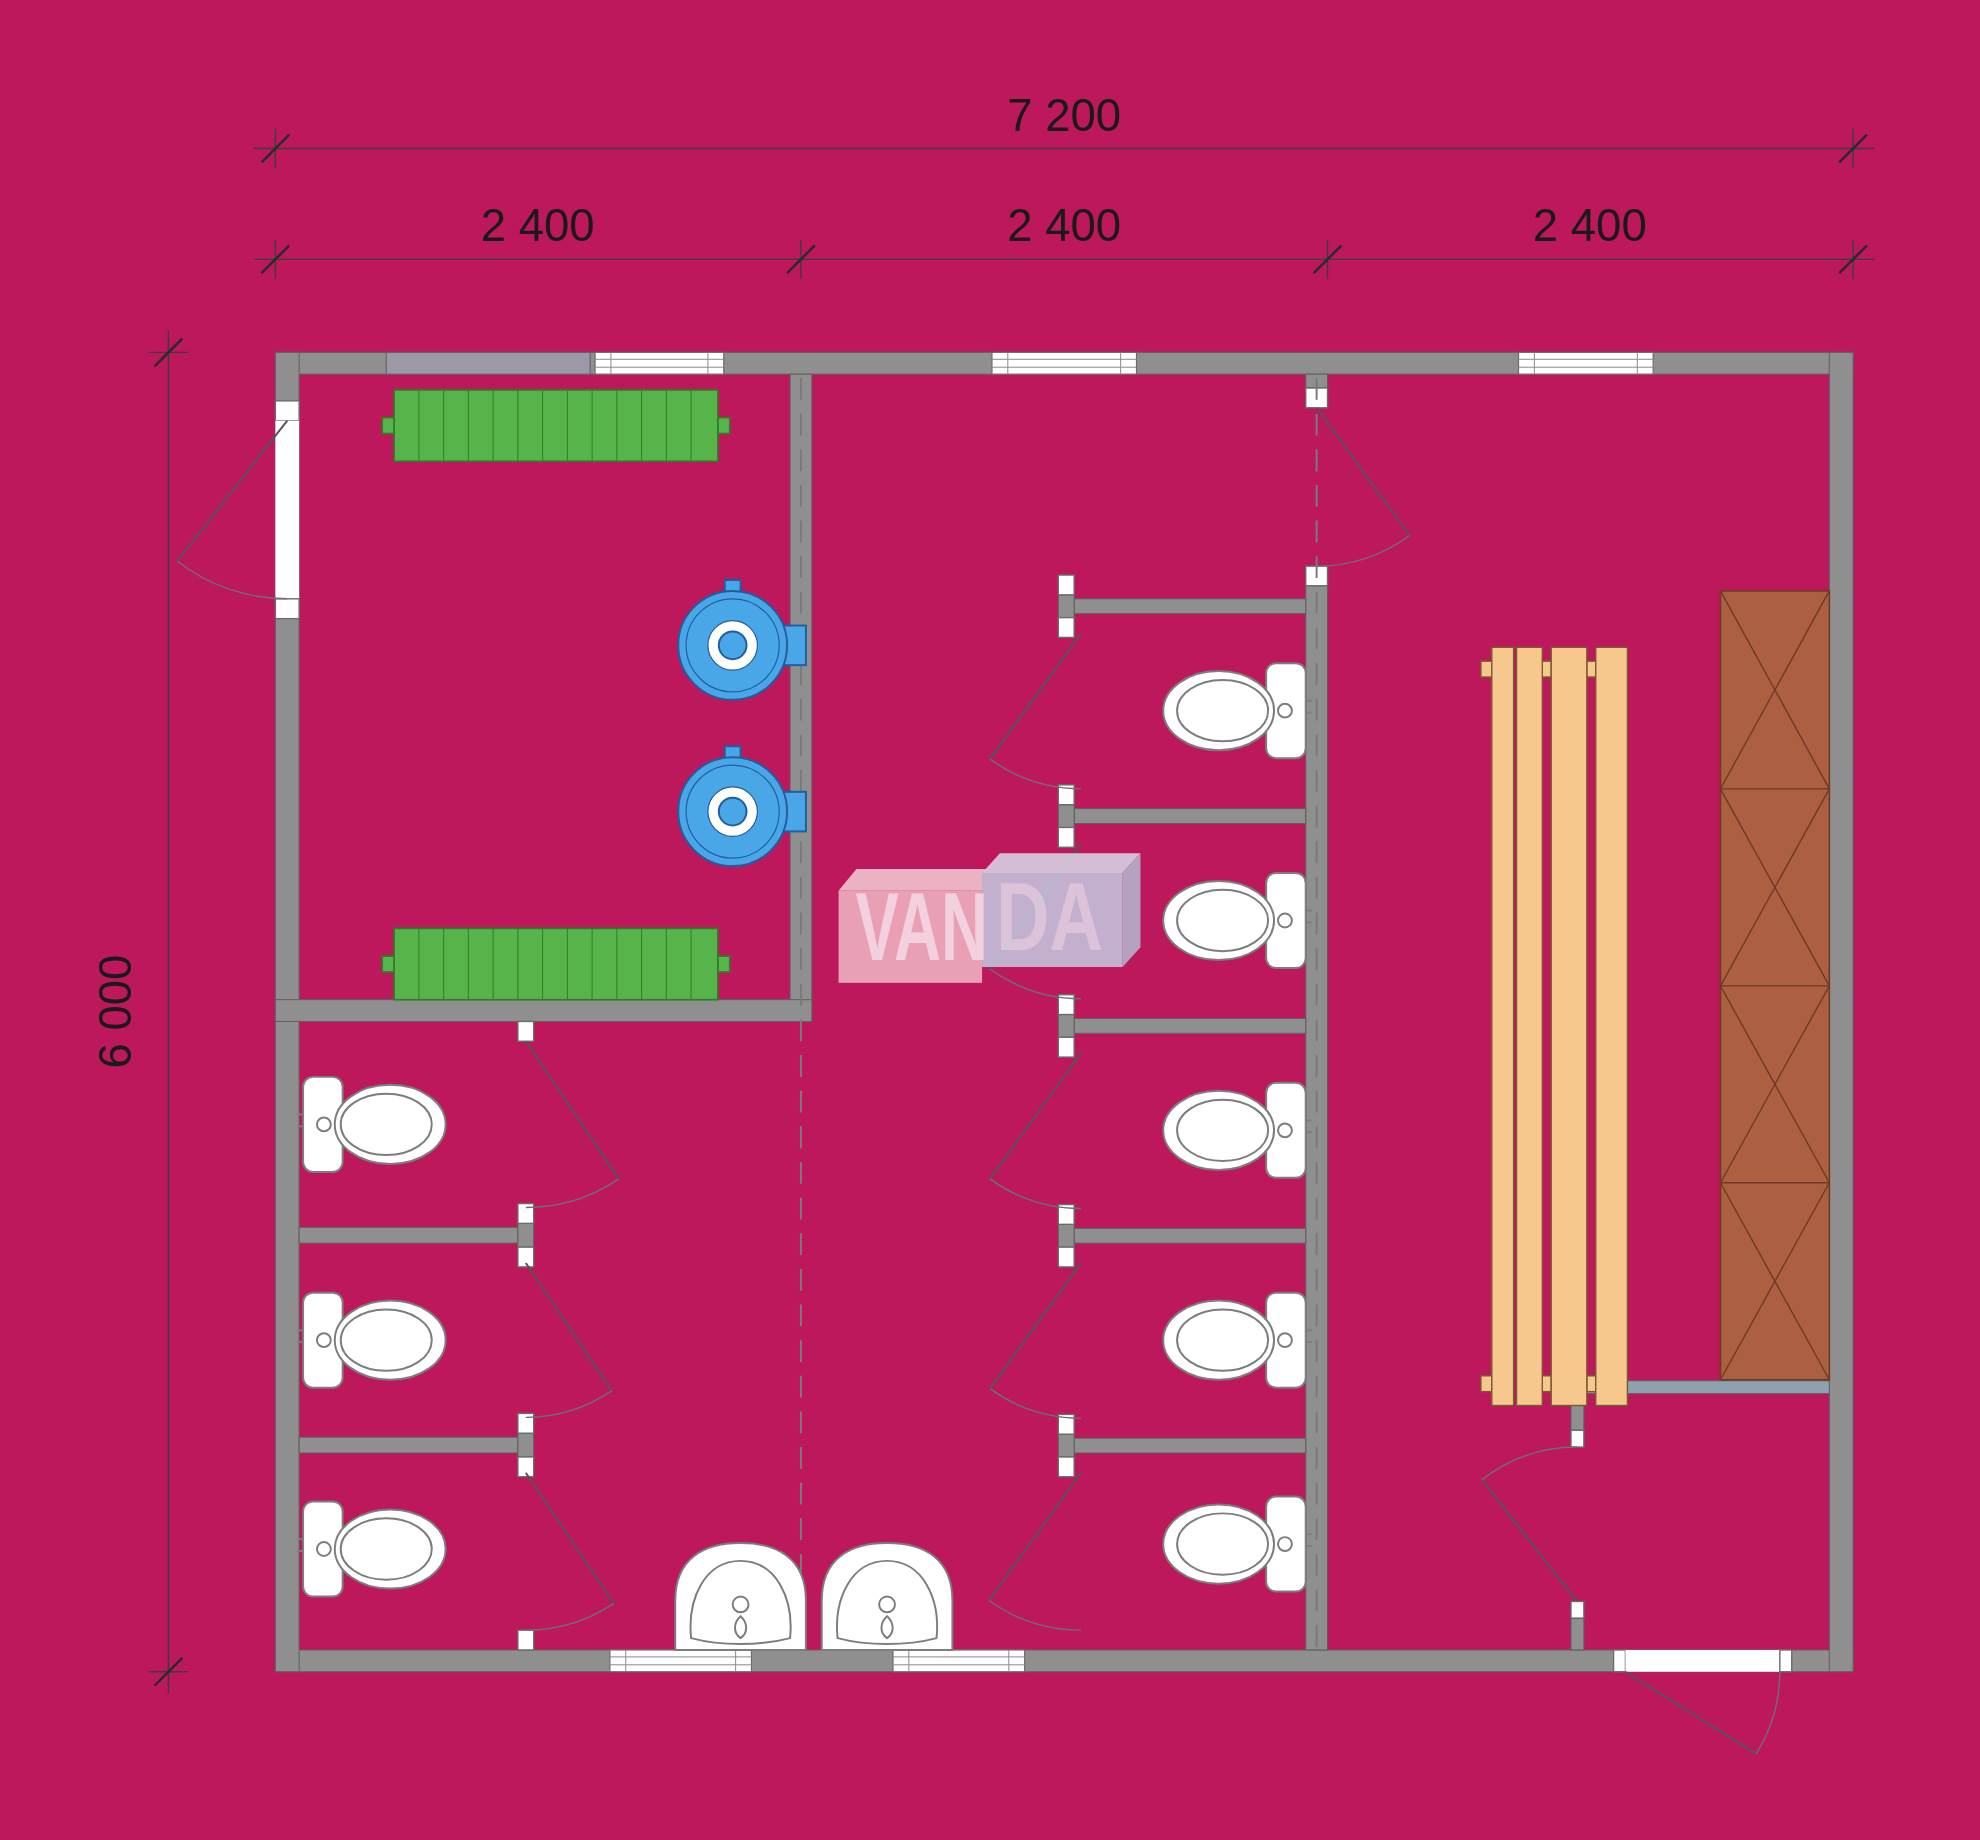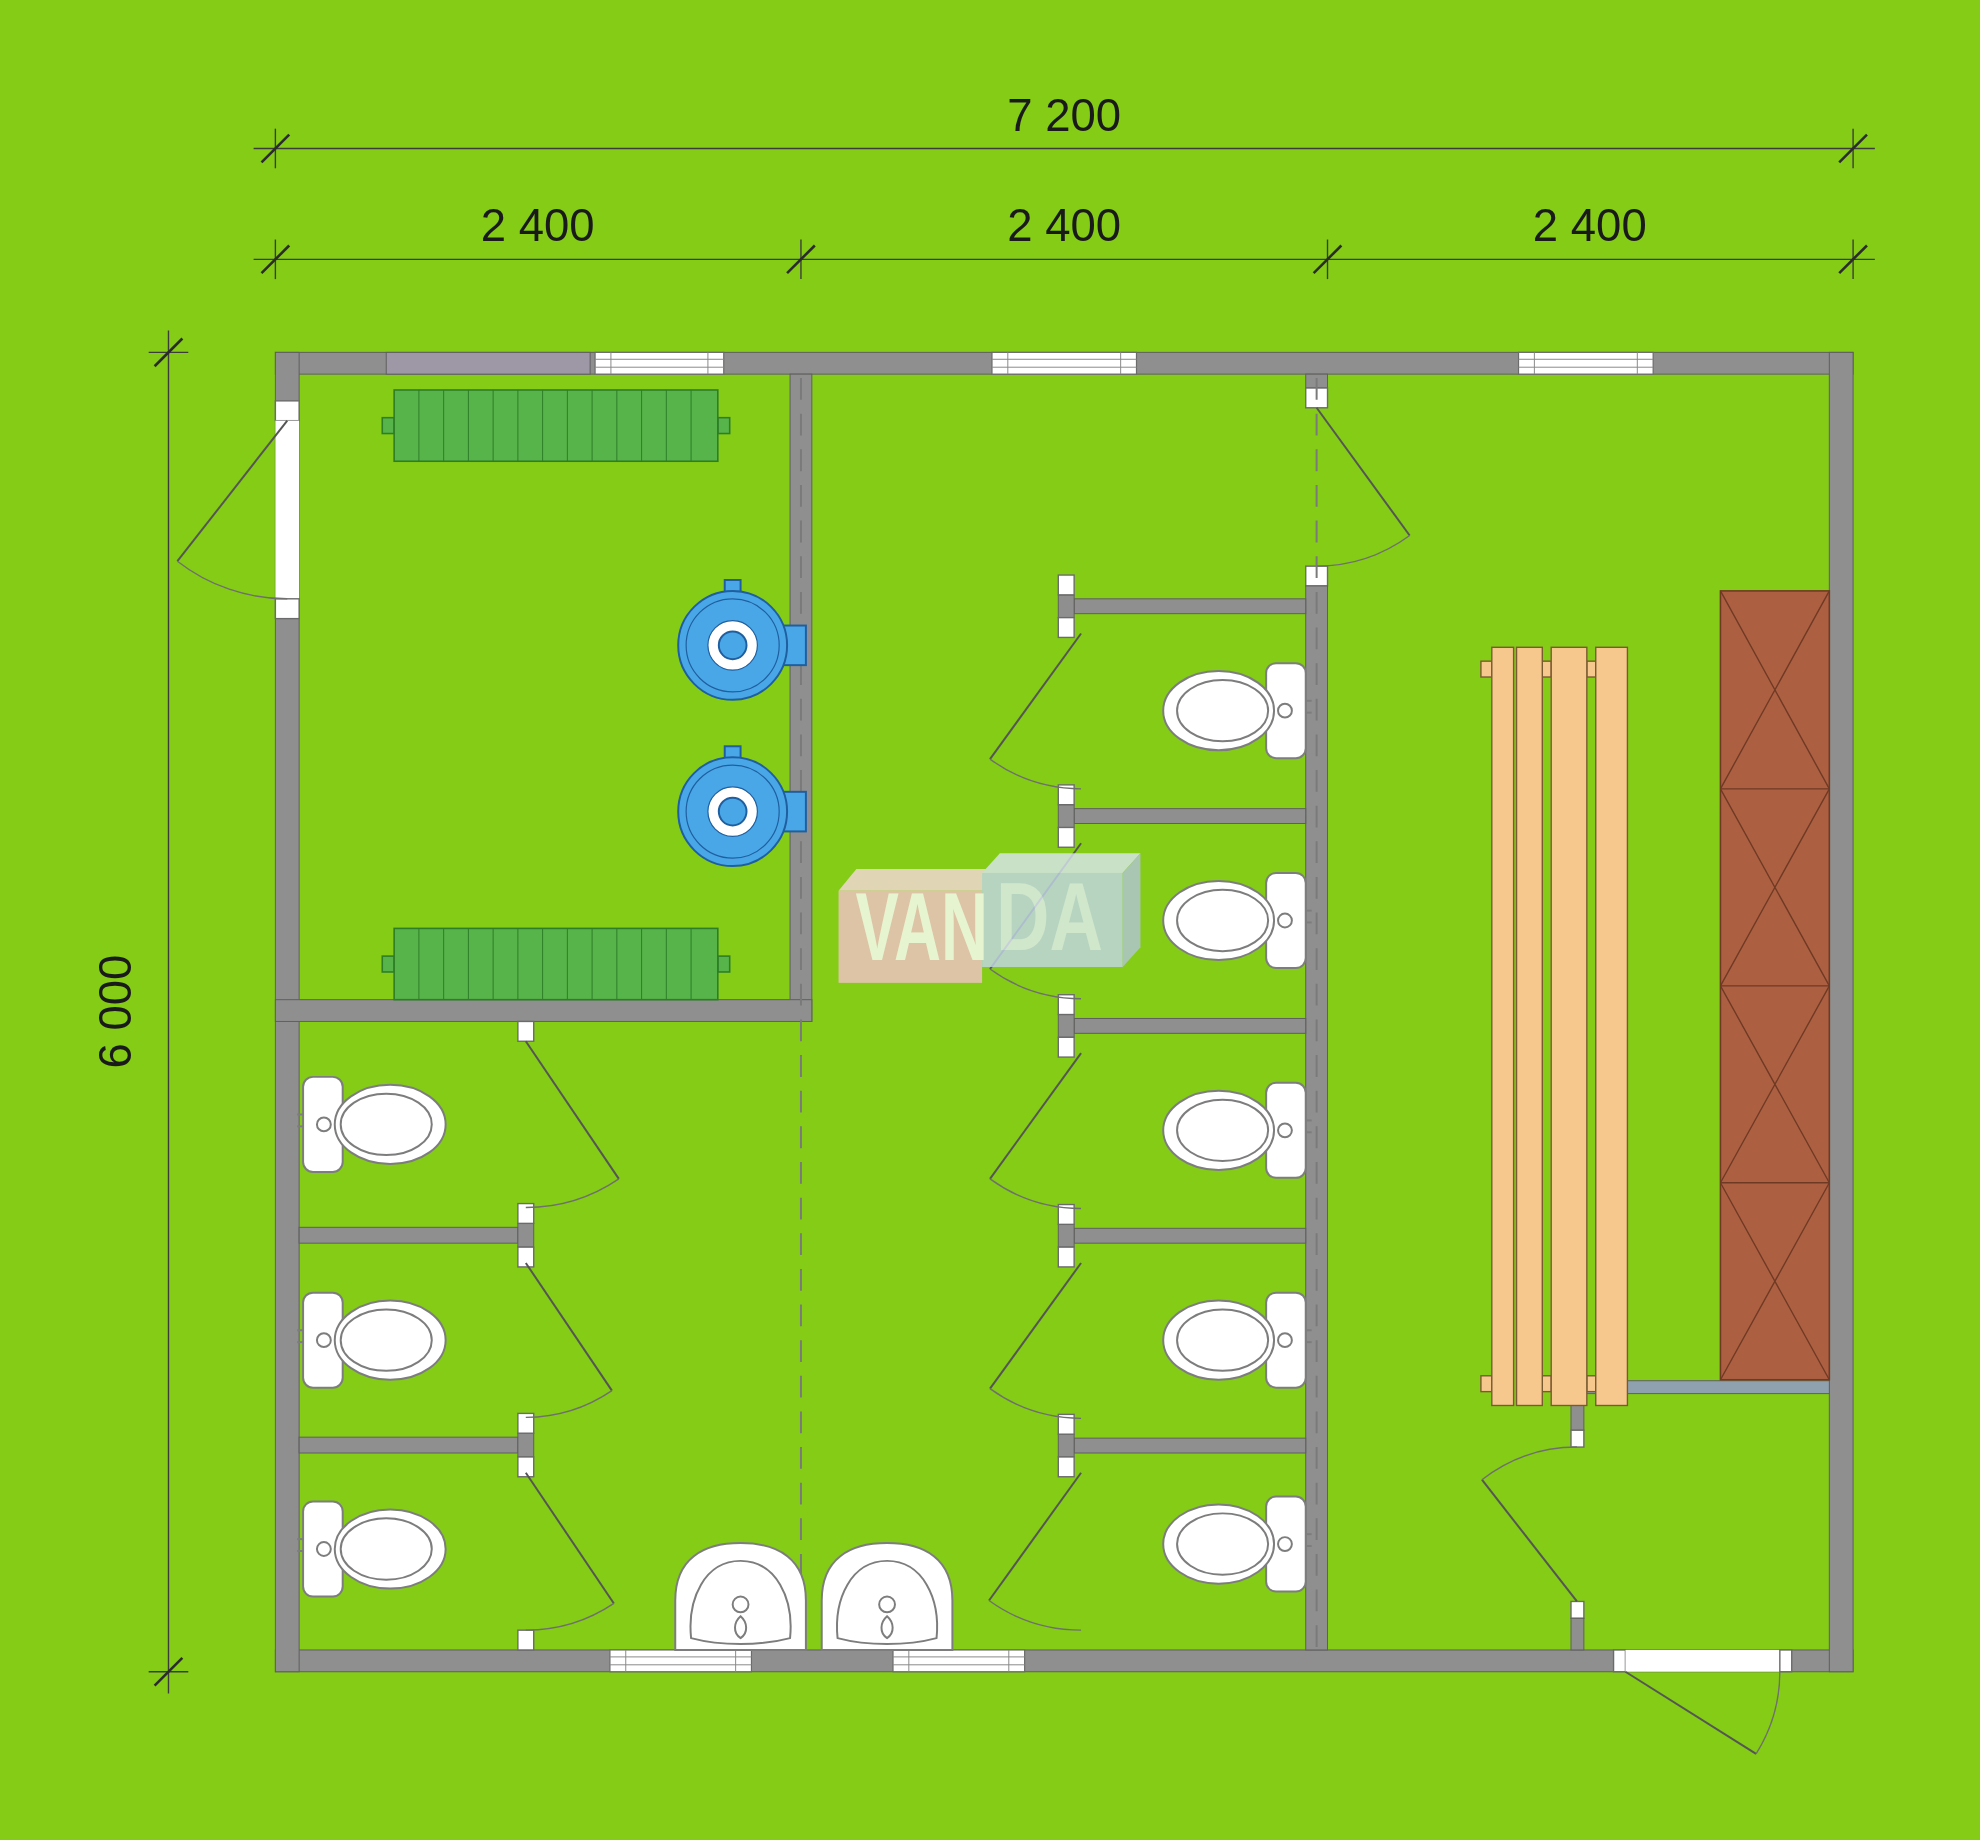--- a/index.html
+++ b/index.html
@@ -1,17 +1,17 @@
 <!DOCTYPE html>
 <html style="--wall: #8f8f8f; --wall_dark: #5f5f5f; --tint_purple: #9e97a6; --tint_blue_wall: #8fa1ae; --line: #555555; --dim_text: #1a1a1a; --radiator: #57b44a; --radiator_dark: #2e7d27; --heater: #49a7e8; --heater_dark: #1f5f9f; --bench: #f7c88e; --bench_dark: #7a5a30; --locker: #ad5f42; --locker_dark: #6f3a24; --logo_pink: #f5c3ca; --logo_pink_top: #f8d9dd; --logo_blue: #c3d7eb; --logo_blue_top: #dbe7f3; --logo_blue_side: #b3c5d9;"><head>
 <meta charset="utf-8">
 <style>
   html,body{margin:0;padding:0;background:#ffffff;}
   body{font-family:"Liberation Sans", sans-serif;}
-  .stage{position:relative;width:1980px;height:1840px;background:#84cc16;overflow:hidden;}
+  .stage{position:relative;width:1980px;height:1840px;background:#be185d;overflow:hidden;}
   svg{display:block;}
   .wall{fill:var(--wall);stroke:var(--wall_dark);stroke-width:1;}
   .wall-thin{fill:var(--wall);stroke:var(--wall_dark);stroke-width:1;}
   .wall-tintp{fill:var(--tint_purple);stroke:var(--wall_dark);stroke-width:1;}
   .wall-tintb{fill:var(--tint_blue_wall);stroke:var(--wall_dark);stroke-width:1;}
   .jamb{fill:#ffffff;stroke:#6b6b6b;stroke-width:1.4;}
   .win{fill:#ffffff;stroke:#6b6b6b;stroke-width:1.2;}
   .winline{stroke:#8a8a8a;stroke-width:1;fill:none;}
   .doorleaf{stroke:var(--line);stroke-width:2;fill:none;}
   .doorarc{stroke:#6f6f6f;stroke-width:1.4;fill:none;}

